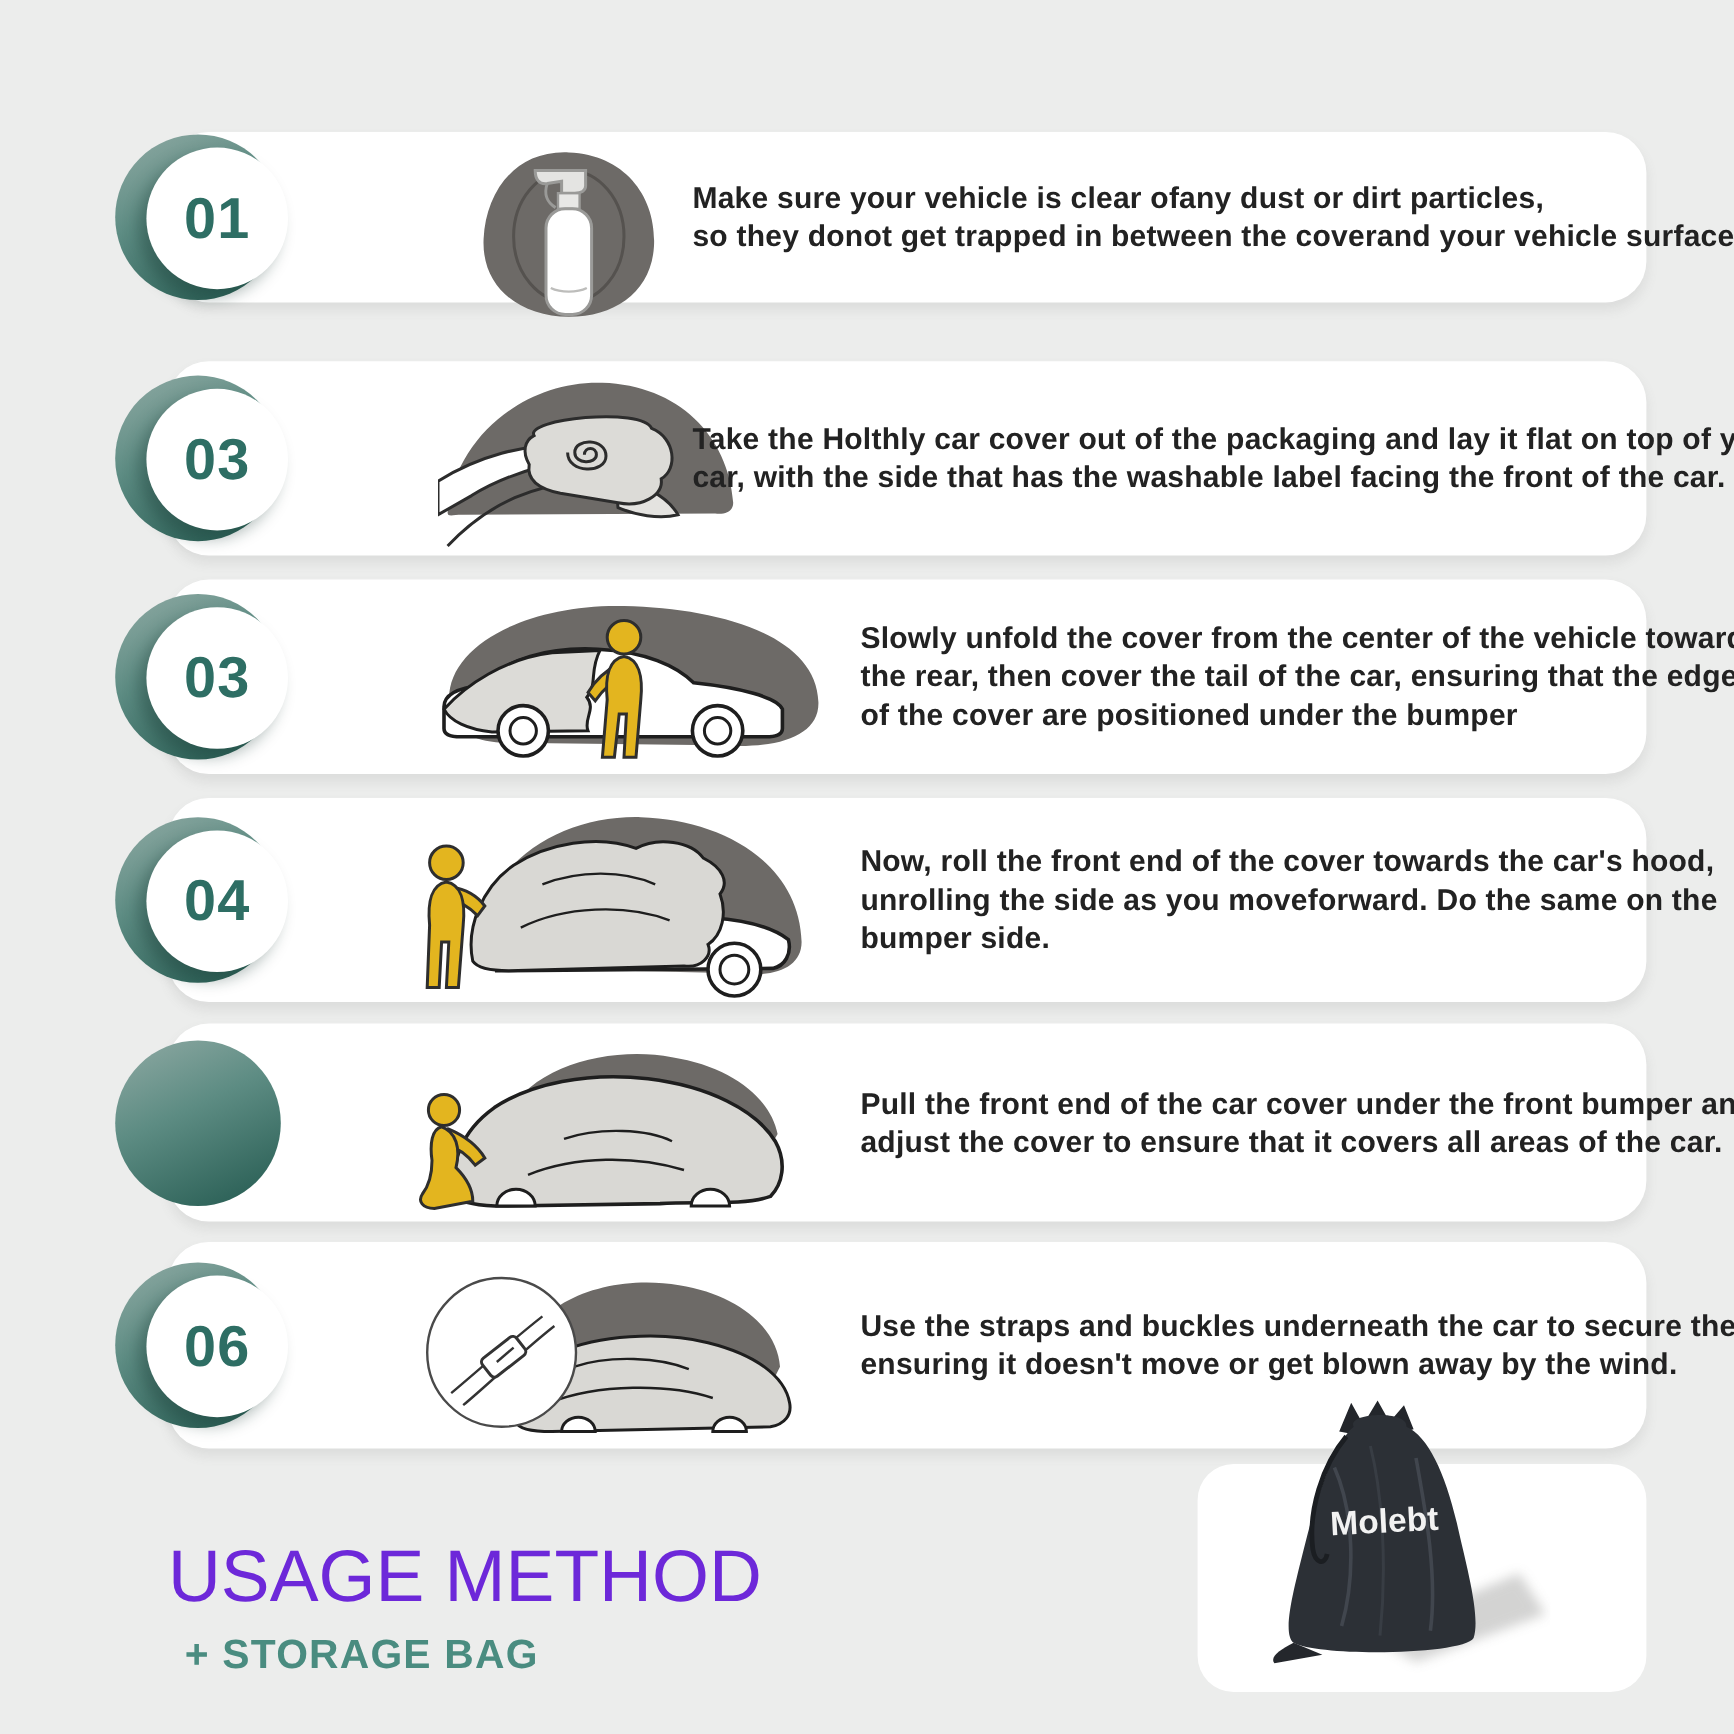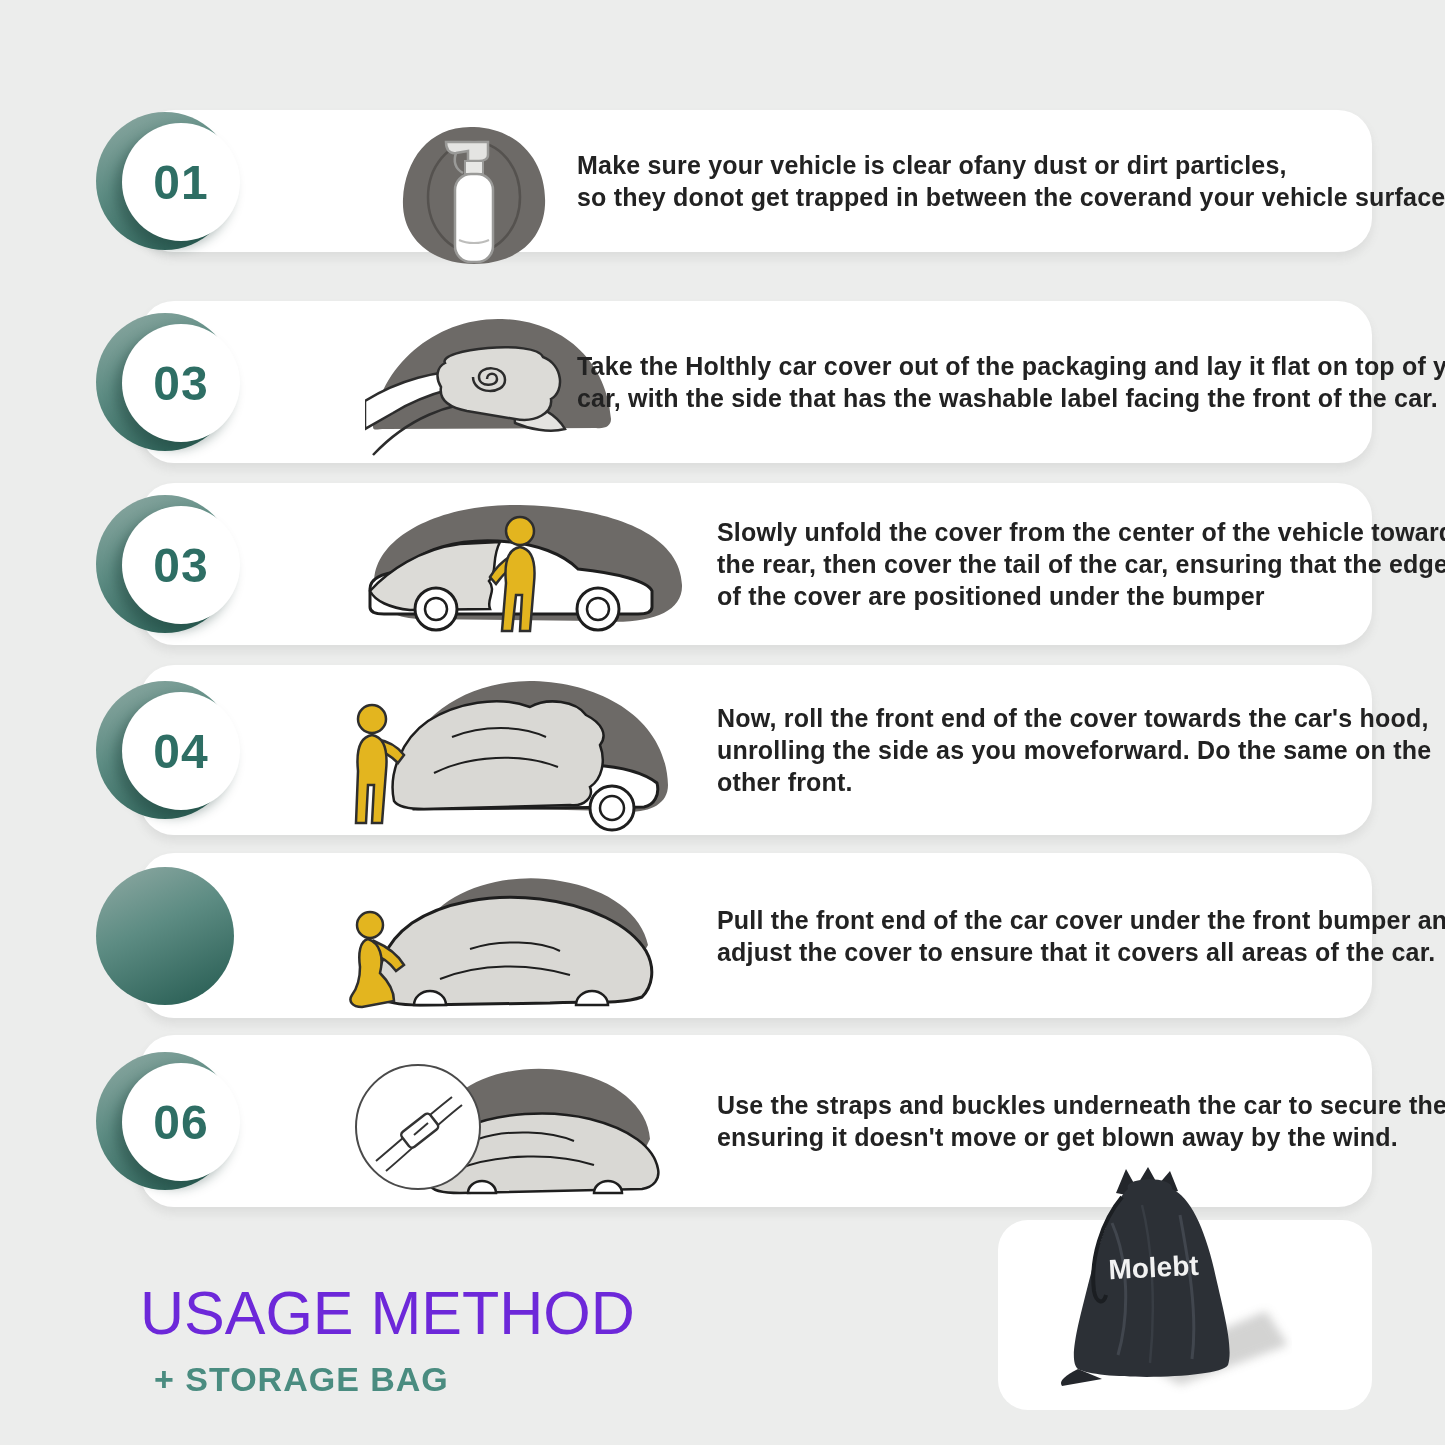--- a/index.html
+++ b/index.html
@@ -130,21 +130,21 @@
       <g>
         <circle cx="30" cy="52" r="14" fill="#e3b51f" stroke="#2e2e2e" stroke-width="2.5"></circle>
         <path d="M34,72 C46,74 56,80 62,88 L56,96 C49,89 41,84 32,82 Z" fill="#e3b51f" stroke="#2e2e2e" stroke-width="2.5"></path>
         <path d="M30,68 C42,70 46,84 44,104 L40,156 L30,156 L32,118 L26,118 L24,156 L14,156 L16,104 C14,84 18,70 30,68 Z" fill="#e3b51f" stroke="#2e2e2e" stroke-width="2.5"></path>
       </g>
     </svg>
   </div>
   <div class="text" style="left:577px">
     <div>Now, roll the front end of the cover towards the car's hood,</div>
     <div>unrolling the side as you moveforward. Do the same on the</div>
-    <div>other front.</div>
+    <div>bumper side.</div>
   </div>
 </section>
 
 <section class="row" style="top:853px;height:165px">
   <div class="badge">
     <div class="ring"></div>
   </div>
   <div class="illus" style="left:208px;top:6px;width:345px;height:155px">
     <svg viewBox="0 0 345 155">
       <path d="M72,76 C90,30 160,12 212,22 C262,30 294,56 300,86 L292,100 C252,72 180,62 120,76 C96,80 80,80 72,76 Z" fill="#6d6a67"></path>

